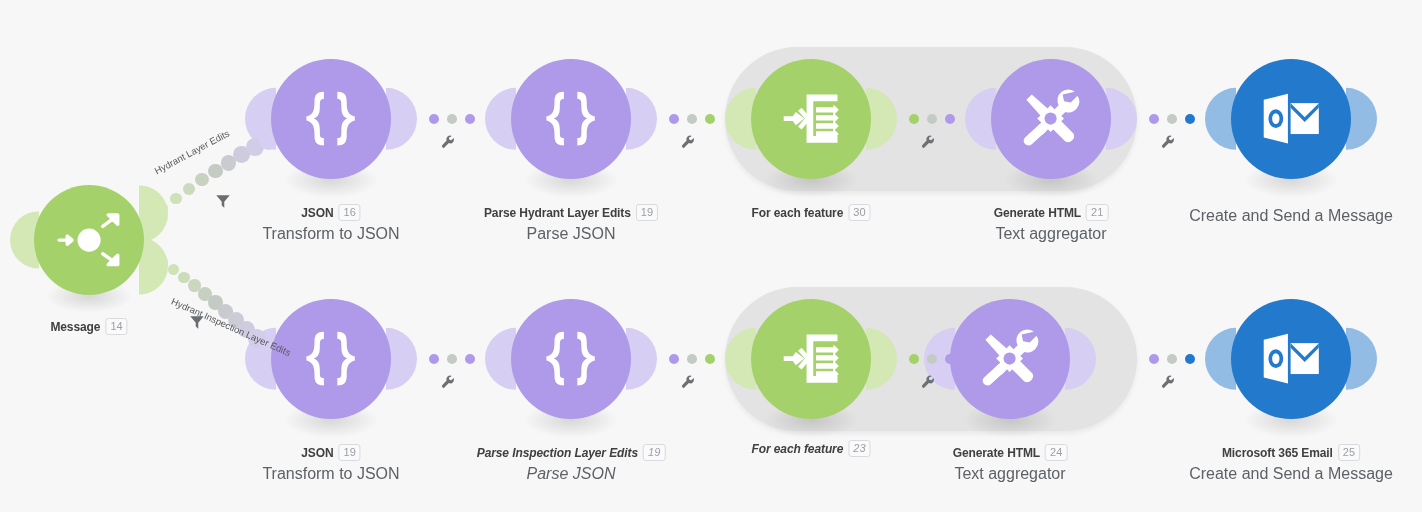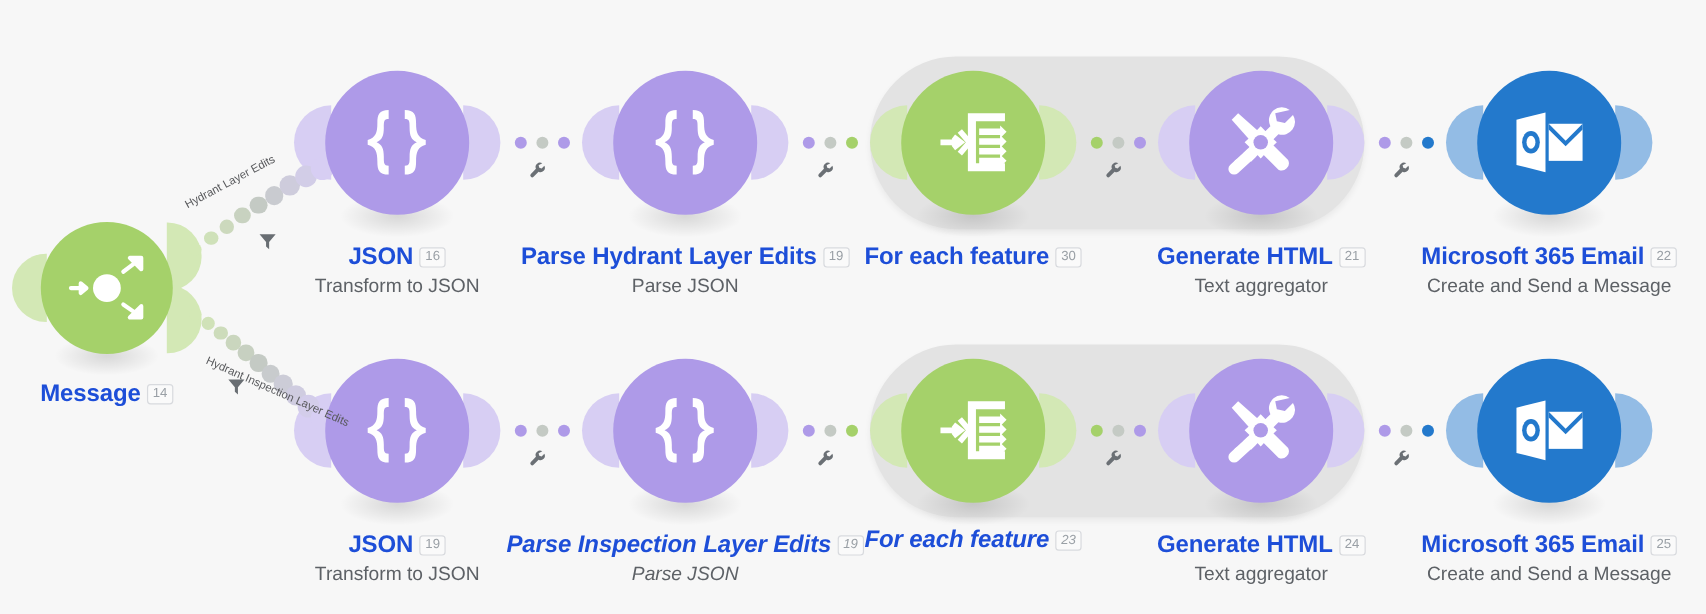--- a/index.html
+++ b/index.html
@@ -29,21 +29,21 @@
   .shadow{
     position:absolute;border-radius:50%;
     background:radial-gradient(ellipse at center, rgba(0,0,0,.13) 0%, rgba(0,0,0,0) 70%);
     z-index:0;
   }
   .caption{
     position:absolute;left:50%;transform:translateX(-50%);
     text-align:center;white-space:nowrap;z-index:6;
   }
   .cap-title{
-    font-size:20px;font-weight:bold;color:#1d4ed8;
+    font-size:12px;font-weight:bold;color:#404040;
     display:inline-block;vertical-align:middle;
     letter-spacing:-0.1px;
   }
   .cap-num{
     display:inline-block;vertical-align:middle;
     margin-left:5px;
     font-size:11px;color:#9aa0a6;font-weight:normal;
     border:1px solid #d8dade;border-radius:3px;
     padding:0px 4px 1px 4px;background:#fafafa;
     line-height:14px;
@@ -161,21 +161,20 @@
       <div class="circle" style="width: 120px; height: 120px; background: rgb(35, 121, 204);">
         <svg width="67.2" height="67.2" viewBox="0 0 100 100">
           <path d="M10 22 L46 13 L46 87 L10 78 Z" fill="#fff"></path>
           <ellipse cx="28" cy="50" rx="11" ry="14" fill="#2379cc"></ellipse>
           <ellipse cx="28" cy="50" rx="5.5" ry="8" fill="#fff"></ellipse>
           <rect x="50" y="27" width="42" height="46" fill="#fff"></rect>
           <path d="M50 27 L71 48 L92 27 L92 34 L71 55 L50 34 Z" fill="#2379cc"></path>
         </svg>
       </div>
       <div class="caption" style="top: 144px;">
-        <div><span class="cap-title">Microsoft 365 Email</span><span class="cap-num">22</span></div>
         <div class="cap-sub">Create and Send a Message</div>
       </div>
     </div>
     <div class="module" style="left: 271px; top: 299px; width: 120px; height: 120px;">
       <div class="shadow" style="width: 96px; height: 36px; left: 12px; top: 103.2px;"></div>
       <div class="bulb left" style="background: rgb(215, 206, 243); left: -25.8px; width: 31.2px; height: 62.4px; border-radius: 31.2px 0px 0px 31.2px;"></div>
       <div class="bulb right" style="background: rgb(215, 206, 243); left: 114.6px; width: 31.2px; height: 62.4px; border-radius: 0px 31.2px 31.2px 0px;"></div>
       <div class="circle" style="width: 120px; height: 120px; background: rgb(174, 154, 232);">
         <svg width="67.2" height="67.2" viewBox="0 0 100 100">
           <path d="M40 10 C28 10 26 16 26 26 C26 38 24 44 14 47 L14 53 C24 56 26 62 26 74 C26 84 28 90 40 90 L40 79 C34 79 34 76 34 68 C34 58 32 53 25 50 C32 47 34 42 34 32 C34 24 34 21 40 21 Z" fill="#fff"></path>
@@ -214,21 +213,21 @@
           <path d="M58 57 L84 57 L84 53 L92 61 L84 69 L84 65 L58 65 Z" fill="#fff"></path>
           <path d="M58 69 L84 69 L84 65 L92 73 L84 81 L84 77 L58 77 Z" fill="#fff"></path>
           <path d="M10 50 L34 50 M26 43 L35 50 L26 57" stroke="#fff" stroke-width="7" fill="none" stroke-linecap="butt"></path>
           <path d="M34 36 L46 50 L34 64" stroke="#fff" stroke-width="7" fill="none" stroke-linecap="butt"></path>
         </svg>
       </div>
       <div class="caption" style="top: 140px; font-style: italic;">
         <div><span class="cap-title">For each feature</span><span class="cap-num">23</span></div>
       </div>
     </div>
-    <div class="module" style="left: 991px; top: 299px; width: 120px; height: 120px;">
+    <div class="module" style="left: 950px; top: 299px; width: 120px; height: 120px;">
       <div class="shadow" style="width: 96px; height: 36px; left: 12px; top: 103.2px;"></div>
       <div class="bulb left" style="background: rgb(215, 206, 243); left: -25.8px; width: 31.2px; height: 62.4px; border-radius: 31.2px 0px 0px 31.2px;"></div>
       <div class="bulb right" style="background: rgb(215, 206, 243); left: 114.6px; width: 31.2px; height: 62.4px; border-radius: 0px 31.2px 31.2px 0px;"></div>
       <div class="circle" style="width: 120px; height: 120px; background: rgb(174, 154, 232);">
         <svg width="67.2" height="67.2" viewBox="0 0 100 100">
           <path d="M14 22 L22 14 L58 46 L46 58 Z" fill="#fff"></path>
           <path d="M44 56 L56 44 L84 72 A9 9 0 0 1 72 84 Z" fill="#fff"></path>
           <circle cx="22" cy="76" r="5" fill="#fff"></circle>
           <path d="M16 84 L30 70 L26 66 L12 80 A4 4 0 0 0 16 84 Z" fill="#fff"></path>
           <path d="M86 10 A16 16 0 0 0 62 30 L28 64 L38 74 L72 40 A16 16 0 0 0 90 16 L80 26 L70 24 L68 14 Z" fill="#fff"></path>

